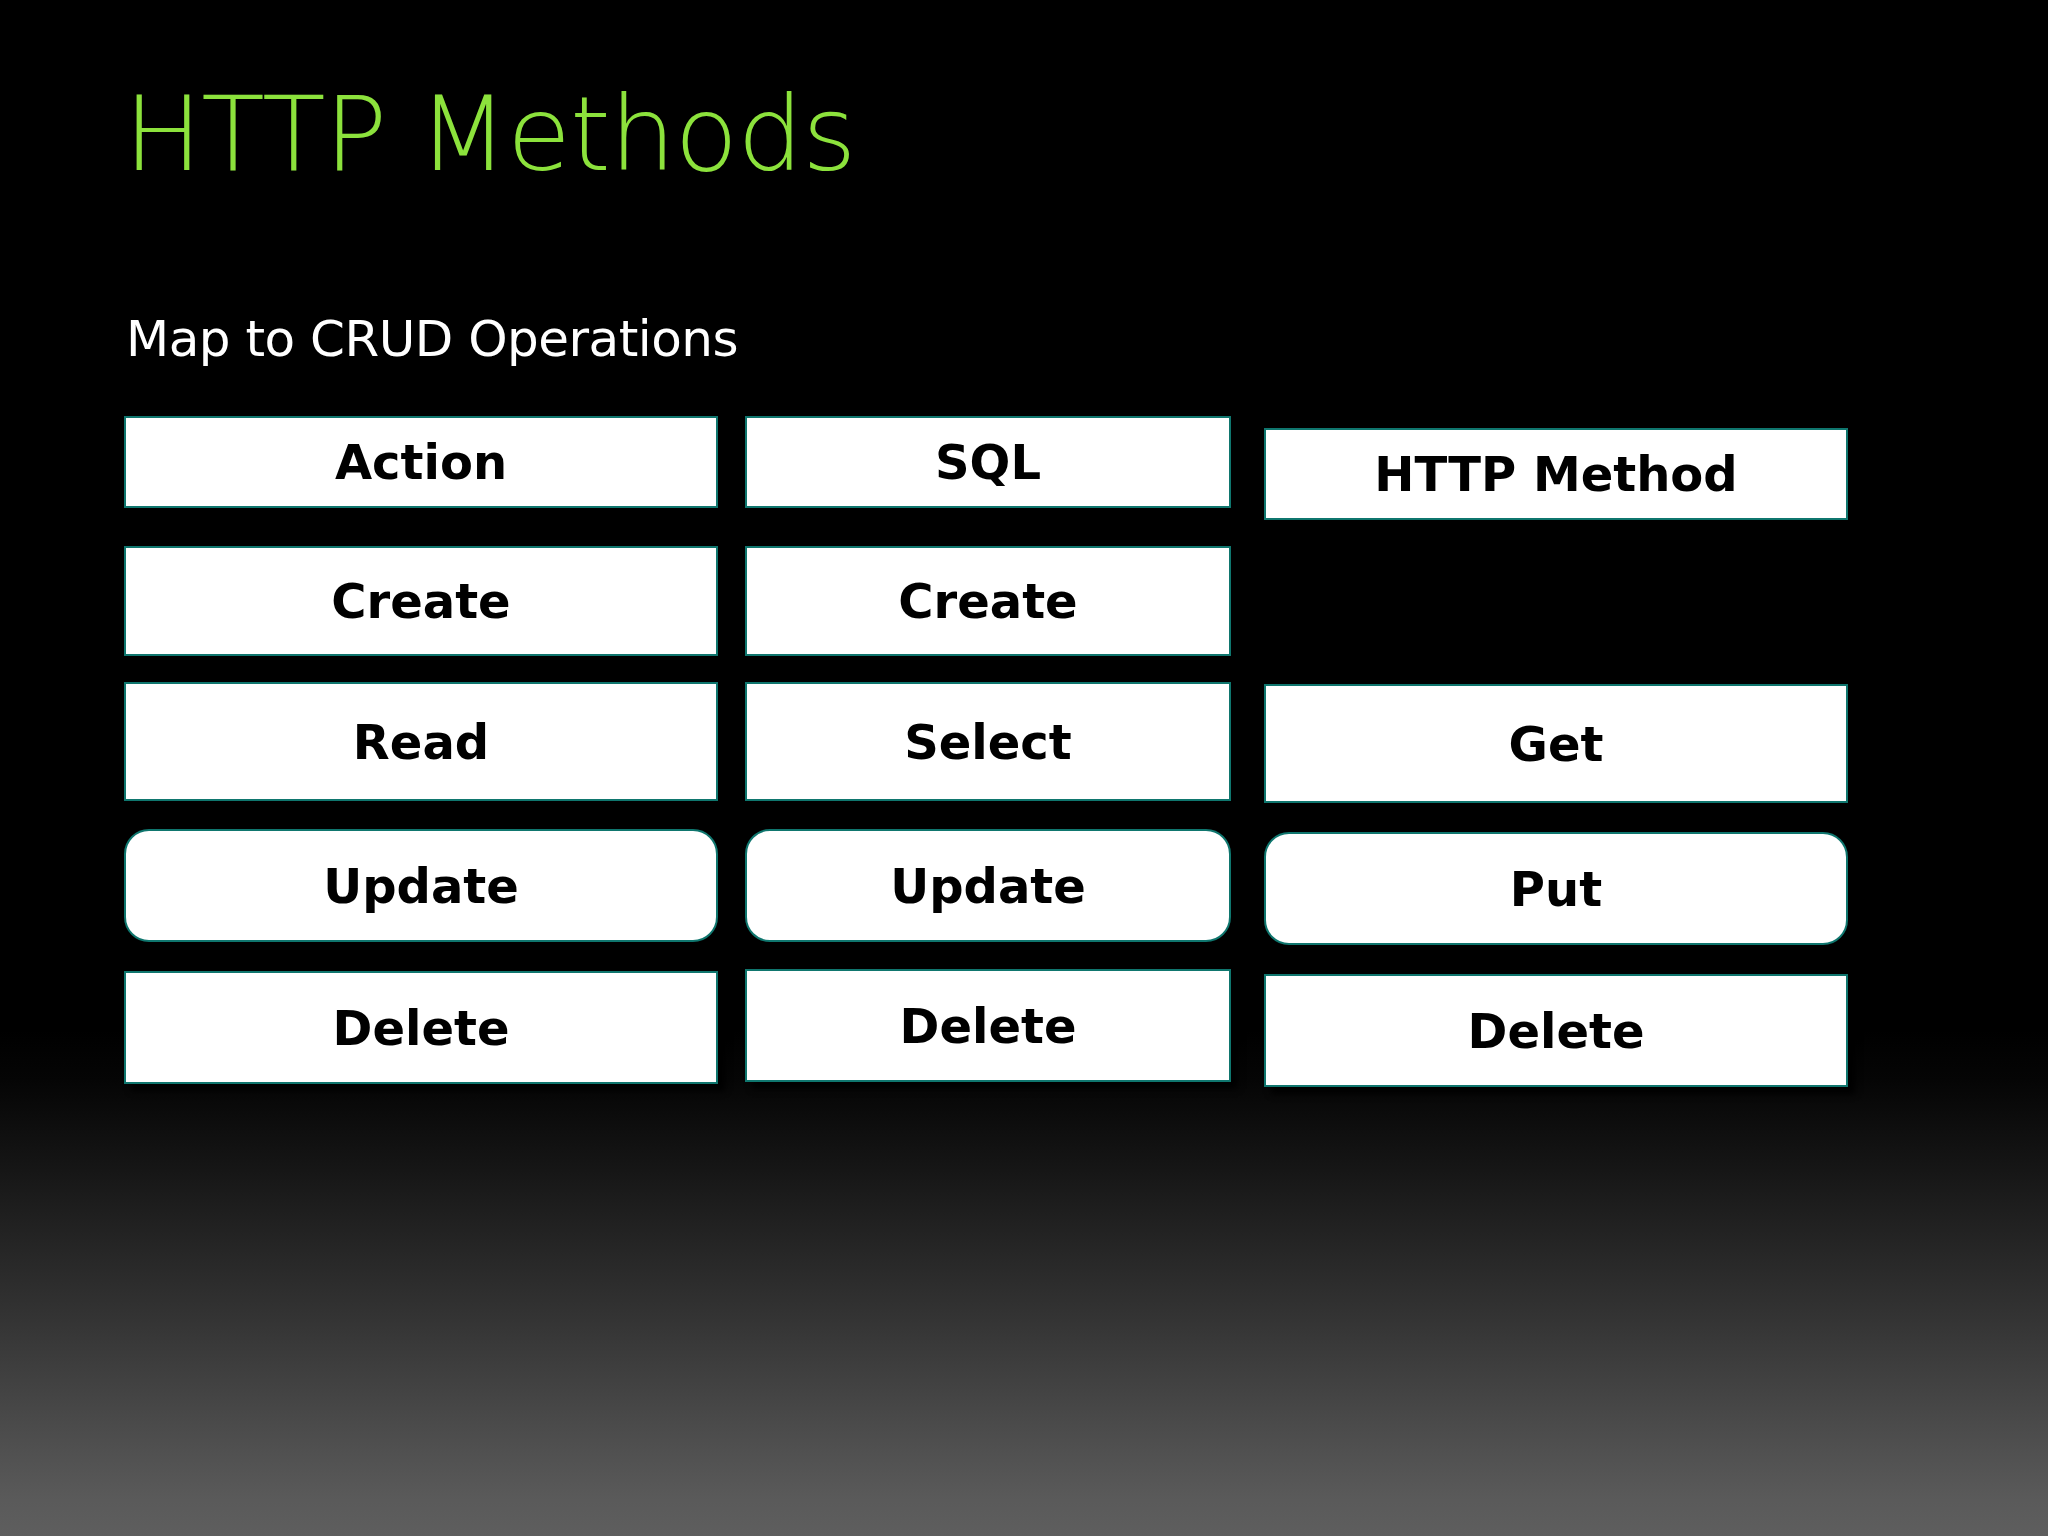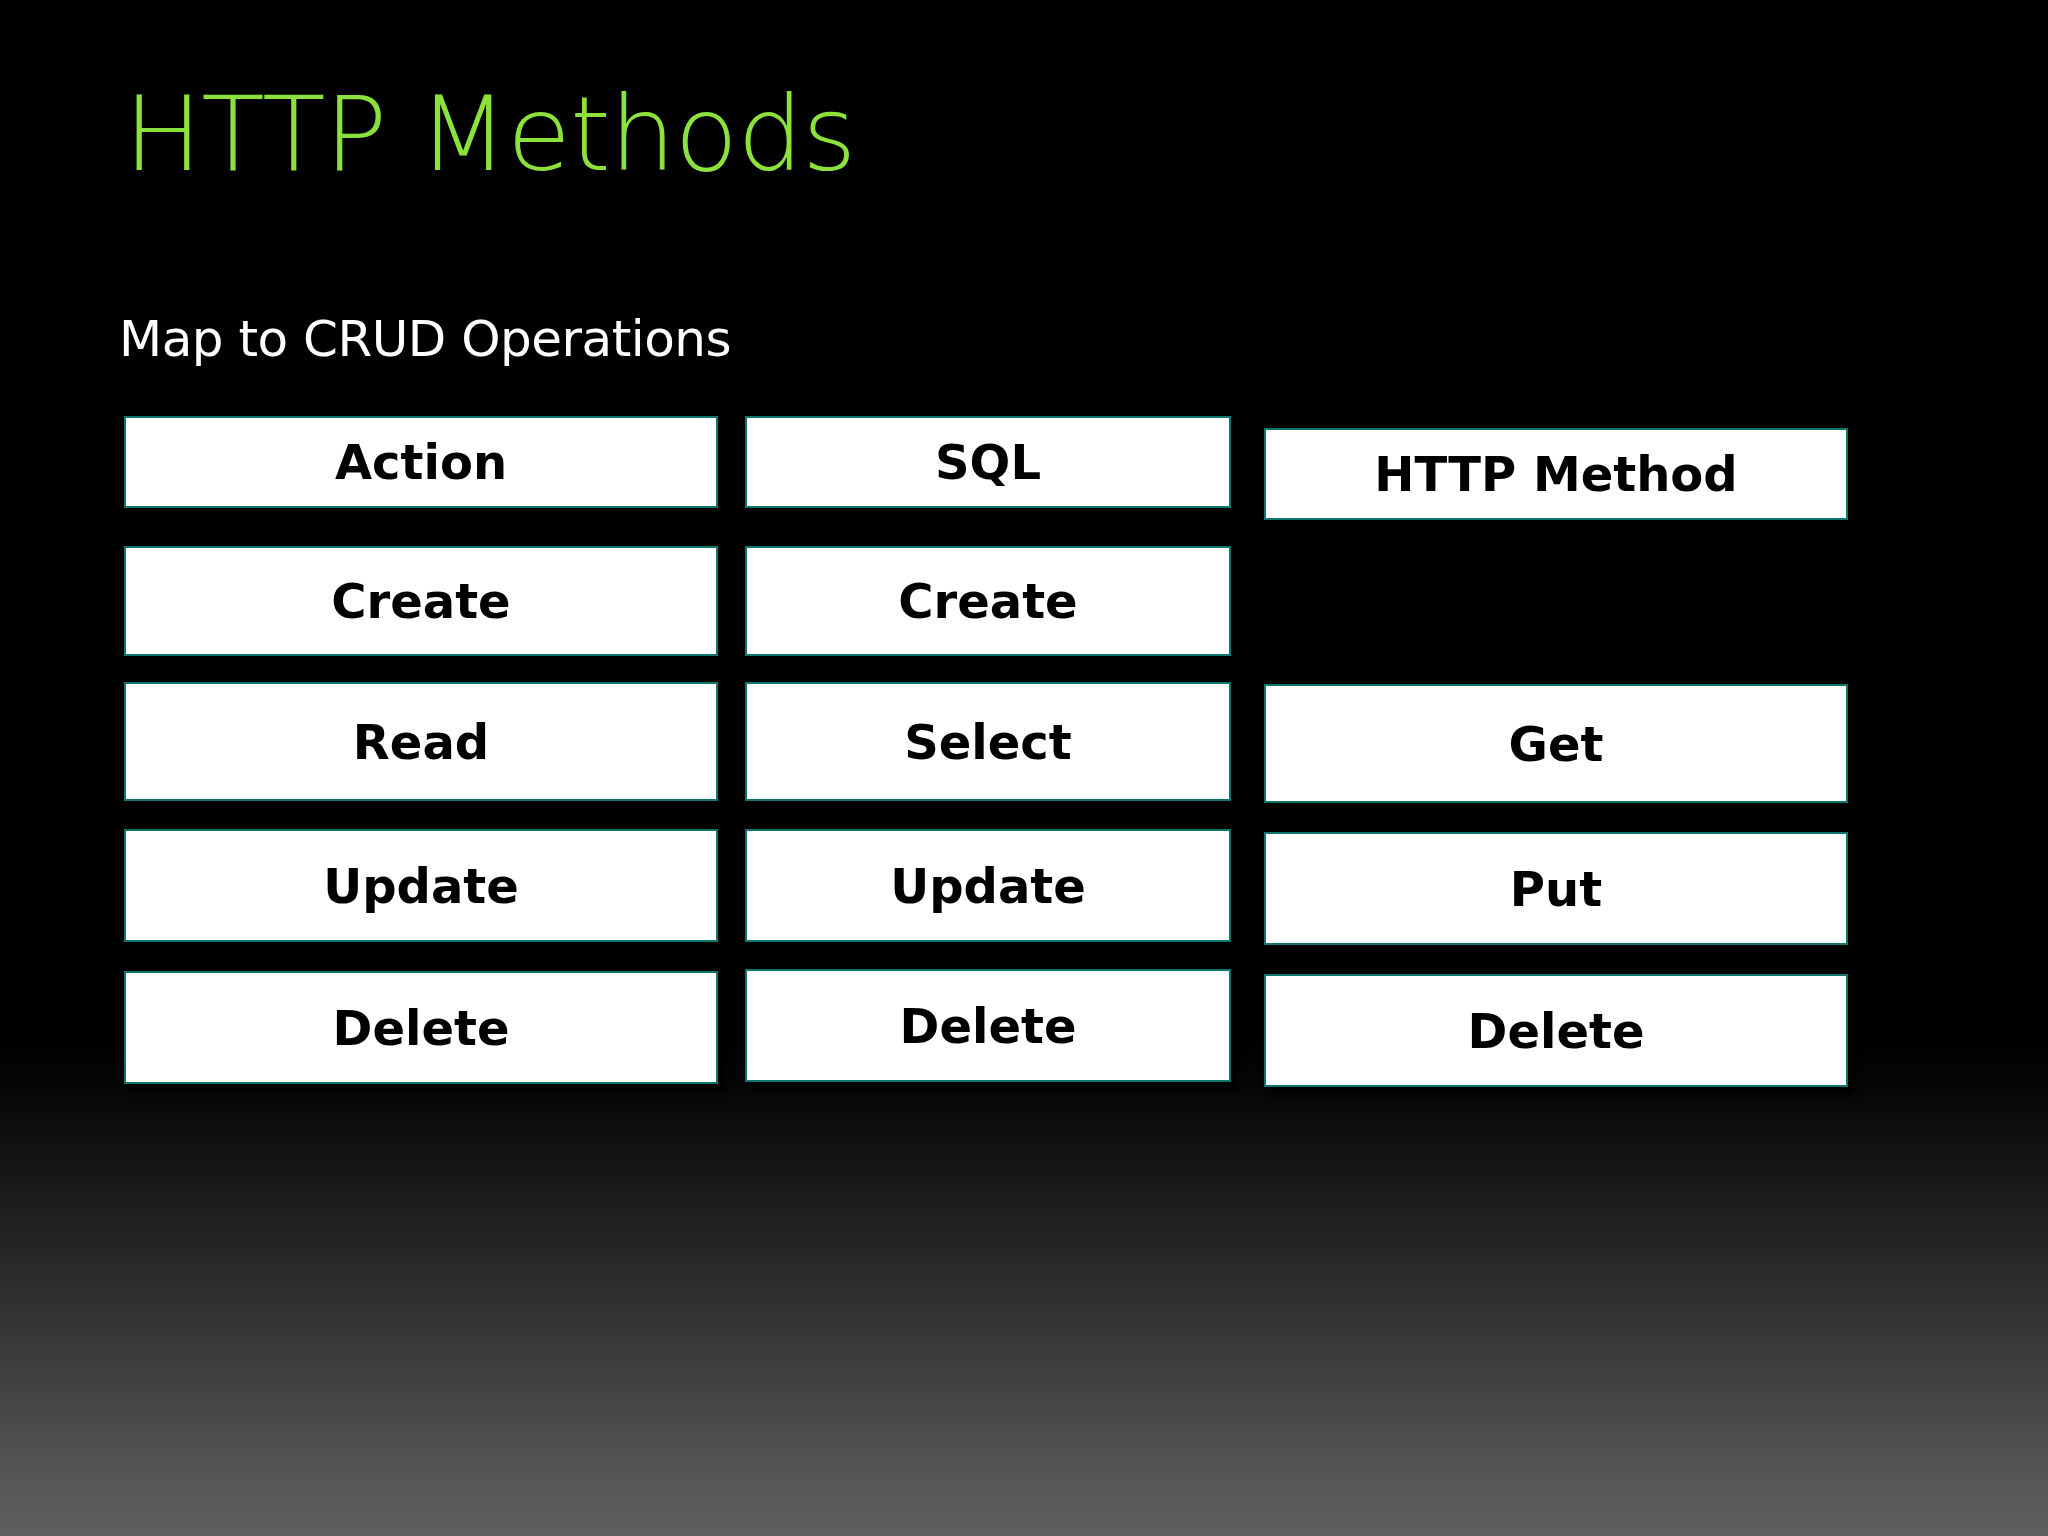--- a/index.html
+++ b/index.html
@@ -50,21 +50,21 @@
     font-weight: 300;
     letter-spacing: -1px;
     line-height: 1.16;
     color: #8CE23C;
     white-space: nowrap;
   }
 
   
   #subtitle {
     position: absolute;
-    left: 119px;
+    left: 126px;
     top: 310px;
     font-family: "DejaVu Sans", sans-serif;
     font-size: 50px;
     font-weight: 400;
     letter-spacing: -0.5px;
     color: #FFFFFF;
     white-space: nowrap;
   }
 
   
@@ -102,21 +102,21 @@
   
   .col-1 { width: 594px; margin-right: 27px; }
   .col-2 { width: 486px; margin-right: 33px; }
   .col-3 { width: 584px; }
 
   
   .row-head .cell { height: 92px; font-size: 48px; }
   .row-body .cell { height: 111px; }
   .row-1 .cell { height: 110px; justify-content: center; }
   .row-2 .cell { height: 119px; }
-  .row-3 .cell { height: 113px; }
+  .row-3 .cell { height: 113px; border-radius: 25px; }
   .row-4 .cell { height: 113px; }
 
   
   .row-head .col-3 { margin-top: 12px; }
   .row-1 .col-3 { margin-top: 2px; }
   .row-2 .col-3 { margin-top: 2px; }
   .row-3 .col-3 { margin-top: 3px; }
   .row-4 .col-3 { margin-top: 3px; }
   .row-4 .col-2 { margin-top: -2px; }
 </style>

